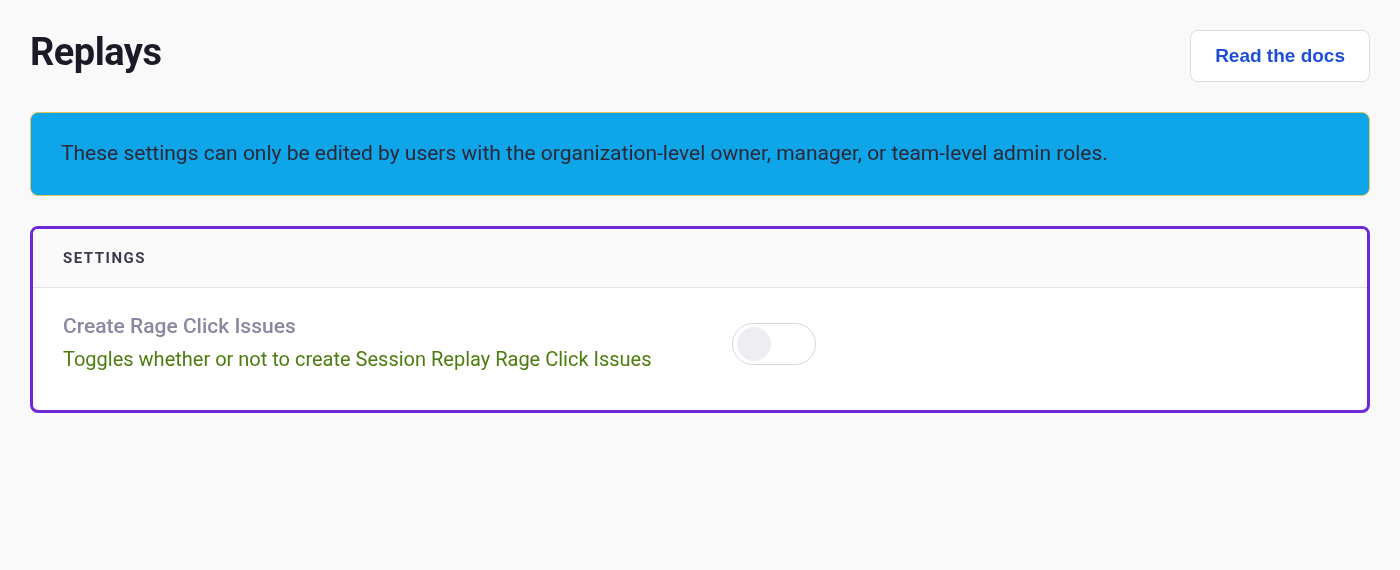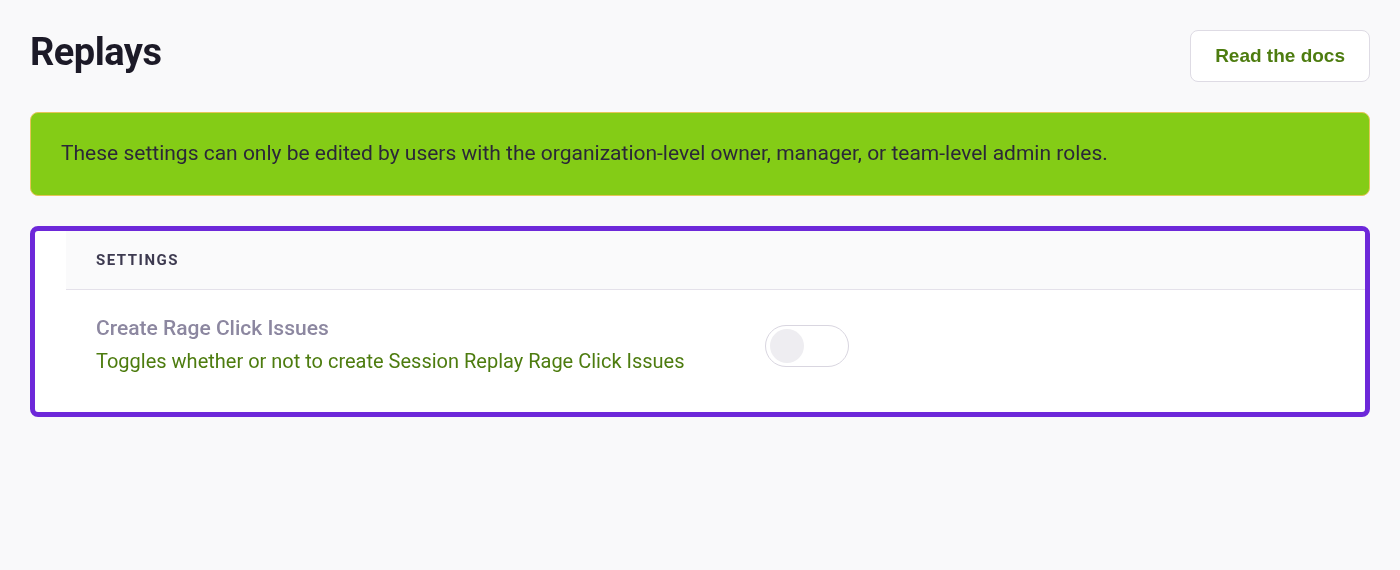--- a/index.html
+++ b/index.html
@@ -27,39 +27,38 @@
       color: #1c1a27;
       letter-spacing: -0.5px;
     }
     .docs-button {
       background: #ffffff;
       border: 1px solid #dedbe4;
       border-radius: 8px;
       padding: 14px 24px;
       font-size: 19px;
       font-weight: 600;
-      color: #4d7c0f;
+      color: #1d4ed8;
       cursor: pointer;
     }
     .notice-banner {
-      background: #84cc16;
+      background: #0ea5e9;
       border: 1px solid #e6c558;
       border-radius: 8px;
       padding: 24px 30px;
       font-size: 21px;
       line-height: 1.6;
       color: #2b2838;
       margin-bottom: 30px;
     }
     .settings-panel {
       background: #ffffff;
-      border: 5px solid #6d28d9;
+      border: 3px solid #6d28d9;
       border-radius: 8px;
       overflow: hidden;
-      padding-left: 31px;
     }
     .settings-panel-header {
       background: #fafafb;
       padding: 20px 30px;
       font-size: 15px;
       font-weight: 700;
       letter-spacing: 1.5px;
       color: #3d3a50;
       border-bottom: 1px solid #e4e1ea;
     }

